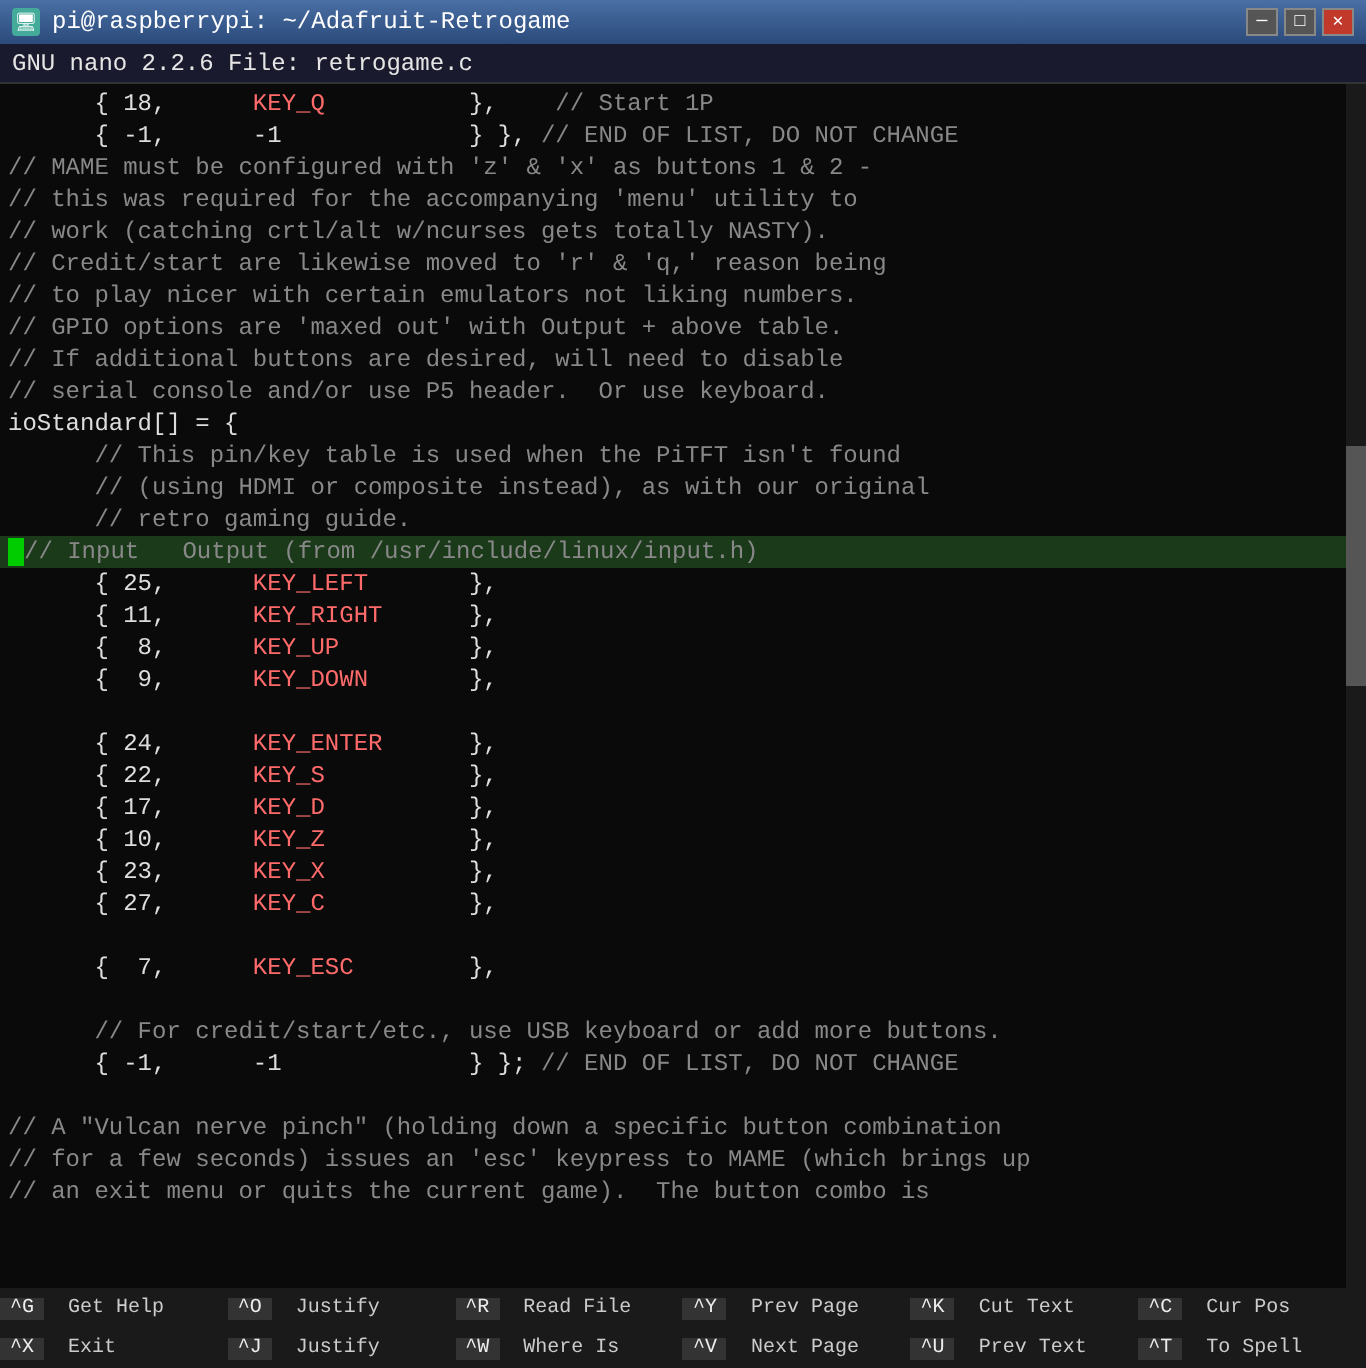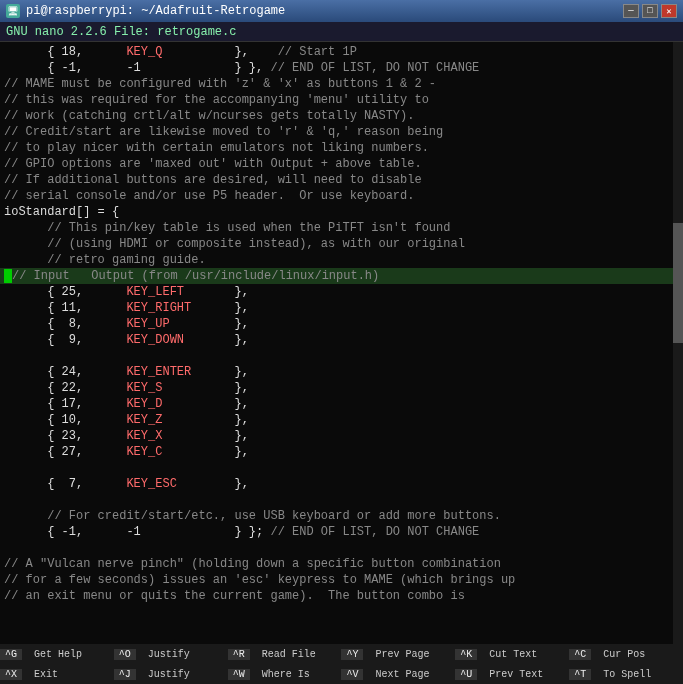--- a/index.html
+++ b/index.html
@@ -56,21 +56,21 @@
       font-size: 9px;
       cursor: pointer;
       color: white;
     }
     .title-btn.minimize { background: #555; }
     .title-btn.maximize { background: #555; }
     .title-btn.close { background: #c0392b; }
 
     .menu-bar {
       background: #1a1a2e;
-      color: #86efac;
+      color: #e5e5e5;
       font-size: 12px;
       padding: 2px 6px;
       height: 20px;
       display: flex;
       align-items: center;
       flex-shrink: 0;
       border-bottom: 1px solid #333;
     }
 
     .editor-area {

